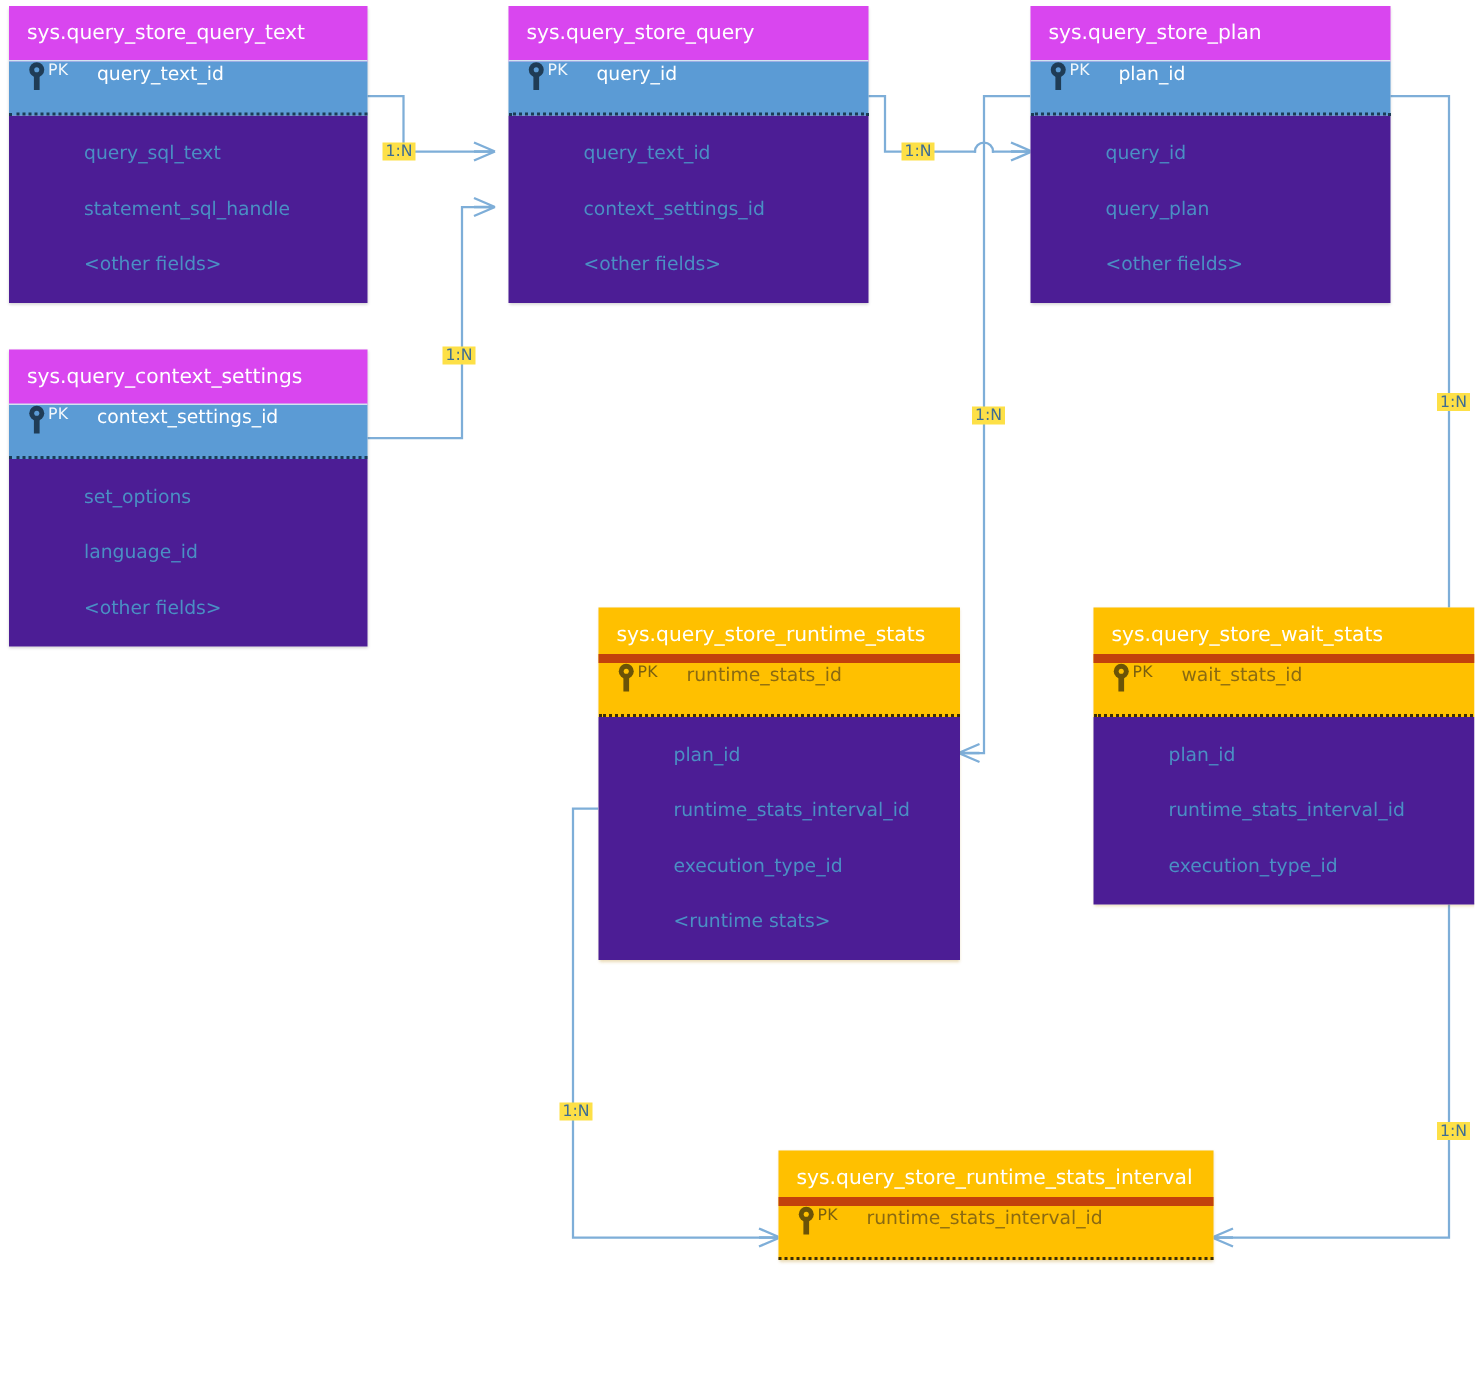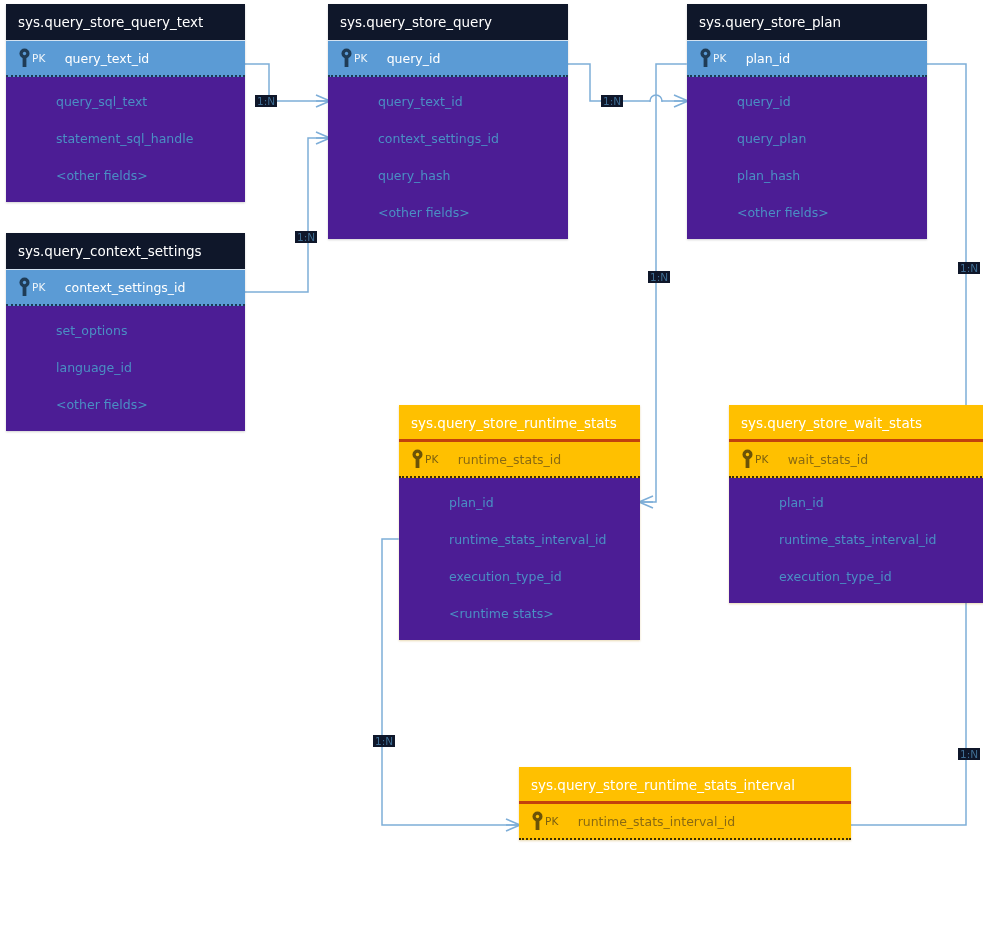--- a/index.html
+++ b/index.html
@@ -33,21 +33,21 @@
     font-size: 13.5px;
     color: #ffffff;
     white-space: nowrap;
     overflow: hidden;
   }
   .entity .ent-pk {
     box-sizing: border-box;
     height: 36px;
     position: relative;
     display: flex;
-    align-items: center;
+    align-items: flex-start;
     white-space: nowrap;
   }
   .entity .ent-pk .pk-key {
     width: 16px;
     margin-left: 10px;
     display: flex;
     align-items: center;
     justify-content: center;
   }
   .entity .ent-pk .pk-tag {
@@ -69,44 +69,44 @@
     box-sizing: border-box;
     height: 37px;
     line-height: 37px;
     padding-left: 50px;
     font-size: 12.5px;
     color: #4a8fc4;
     white-space: nowrap;
     overflow: hidden;
   }
   
-  .entity.blue .ent-title { background: #0f172a; border-bottom: 1px solid #d3e2f0; }
+  .entity.blue .ent-title { background: #d946ef; border-bottom: 1px solid #d3e2f0; }
   .entity.blue .ent-pk { background: #5b9bd5; color: #ffffff; border-bottom: 2px dotted #1b3b55; }
   .entity.blue .ent-pk .pk-tag { color: #f2f7fb; }
   .entity.blue .ent-pk .pk-name { color: #ffffff; }
   
-  .entity.orange .ent-title { background: #ffc000; color:#ffffff; border-bottom: 3px solid #c2410c; }
+  .entity.orange .ent-title { background: #ffc000; color:#ffffff; border-bottom: 6px solid #c2410c; }
   .entity.orange .ent-pk { background: #ffc000; border-bottom: 2px dotted #3b2d08; }
   .entity.orange .ent-pk .pk-tag { color: #7a5f10; }
   .entity.orange .ent-pk .pk-name { color: #8a6a12; }
   .entity.orange { box-shadow: 0 1px 2px rgba(180,130,0,0.30); }
 
   
   #wires {
     position: absolute;
     left: 0; top: 0;
     width: 983px;
     height: 933px;
     pointer-events: none;
   }
   .card-label {
     position: absolute;
     font-size: 10.5px;
     color: #3f6d93;
-    background: #0f172a;
+    background: #fde047;
     padding: 0 2px;
     white-space: nowrap;
     line-height: 12px;
   }
 </style>
 </head>
 <body>
 
 <div id="canvas">
 
@@ -173,58 +173,56 @@
       <span class="pk-tag">PK</span>
       <span class="pk-name">query_text_id</span>
     </div>
     <div class="ent-fields">
       <div class="ent-field">query_sql_text</div>
       <div class="ent-field">statement_sql_handle</div>
       <div class="ent-field">&lt;other fields&gt;</div>
     </div>
   </div>
 
-  <div class="entity blue" style="left:328px; top:4px; width:240px;">
+  <div class="entity blue" style="left:339px; top:4px; width:240px;">
     <div class="ent-title">sys.query_store_query</div>
     <div class="ent-pk">
       <span class="pk-key">
         <svg width="13" height="20" viewBox="0 0 13 20">
             <circle cx="6.5" cy="5.5" r="5" fill="#1f3c56"></circle>
             <rect x="4.6" y="8" width="3.8" height="11" fill="#1f3c56"></rect>
             <circle cx="6.5" cy="5.5" r="1.7" fill="#5b9bd5"></circle>
           </svg>
       </span>
       <span class="pk-tag">PK</span>
       <span class="pk-name">query_id</span>
     </div>
     <div class="ent-fields">
       <div class="ent-field">query_text_id</div>
       <div class="ent-field">context_settings_id</div>
-      <div class="ent-field">query_hash</div>
       <div class="ent-field">&lt;other fields&gt;</div>
     </div>
   </div>
 
   <div class="entity blue" style="left:687px; top:4px; width:240px;">
     <div class="ent-title">sys.query_store_plan</div>
     <div class="ent-pk">
       <span class="pk-key">
         <svg width="13" height="20" viewBox="0 0 13 20">
             <circle cx="6.5" cy="5.5" r="5" fill="#1f3c56"></circle>
             <rect x="4.6" y="8" width="3.8" height="11" fill="#1f3c56"></rect>
             <circle cx="6.5" cy="5.5" r="1.7" fill="#5b9bd5"></circle>
           </svg>
       </span>
       <span class="pk-tag">PK</span>
       <span class="pk-name">plan_id</span>
     </div>
     <div class="ent-fields">
       <div class="ent-field">query_id</div>
       <div class="ent-field">query_plan</div>
-      <div class="ent-field">plan_hash</div>
       <div class="ent-field">&lt;other fields&gt;</div>
     </div>
   </div>
 
   <div class="entity blue" style="left:6px; top:233px; width:239px;">
     <div class="ent-title">sys.query_context_settings</div>
     <div class="ent-pk">
       <span class="pk-key">
         <svg width="13" height="20" viewBox="0 0 13 20">
             <circle cx="6.5" cy="5.5" r="5" fill="#1f3c56"></circle>
@@ -276,21 +274,21 @@
       <span class="pk-tag">PK</span>
       <span class="pk-name">wait_stats_id</span>
     </div>
     <div class="ent-fields">
       <div class="ent-field">plan_id</div>
       <div class="ent-field">runtime_stats_interval_id</div>
       <div class="ent-field">execution_type_id</div>
     </div>
   </div>
 
-  <div class="entity orange" style="left:519px; top:767px; width:332px;">
+  <div class="entity orange" style="left:519px; top:767px; width:290px;">
     <div class="ent-title">sys.query_store_runtime_stats_interval</div>
     <div class="ent-pk">
       <span class="pk-key">
         <svg width="13" height="20" viewBox="0 0 13 20">
             <circle cx="6.5" cy="5.5" r="5" fill="#6b5307"></circle>
             <rect x="4.6" y="8" width="3.8" height="11" fill="#6b5307"></rect>
             <circle cx="6.5" cy="5.5" r="1.7" fill="#ffc000"></circle>
           </svg>
       </span>
       <span class="pk-tag">PK</span>

